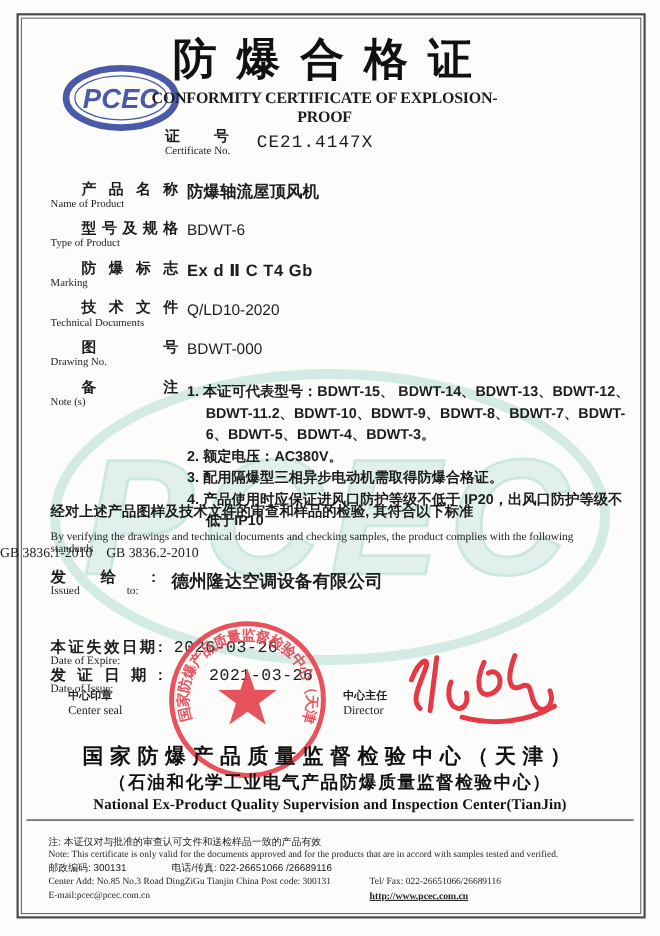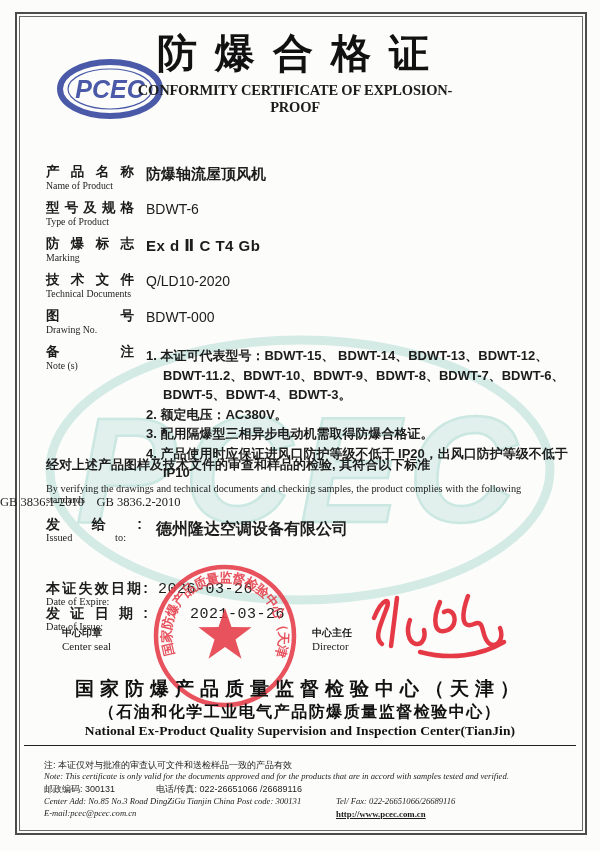--- a/index.html
+++ b/index.html
@@ -26,21 +26,21 @@
     font-size:14.5px; letter-spacing:-0.2px; }
 
   .certno { position:absolute; left:150px; top:116px; display:flex; align-items:flex-start; }
   .certno .zh { font-weight:bold; font-size:13.5px; width:58px; text-align:justify; text-align-last:justify; line-height:1.2; }
   .certno .en { font-family:"Liberation Serif",serif; font-size:10px; line-height:1.2; white-space:nowrap; }
   .certno .val { margin-left:24px; padding-top:5px; font-family:"Liberation Mono","DejaVu Sans Mono",monospace; font-size:16px; letter-spacing:1px; }
 
   .fields { position:absolute; left:46px; top:164px; right:26px; }
   .frow { display:flex; margin-bottom:5px; min-height:31px; }
   .flabel { flex:0 0 92px; }
-  .flabel .zh { font-weight:bold; font-size:13.5px; width:88px; text-align:justify; text-align-last:justify; line-height:1.15; }
+  .flabel .zh { font-weight:bold; font-size:13.5px; width:88px; text-align:justify; text-align-last:justify; line-height:1.15;margin-left:28px; }
   .flabel .en { font-family:"Liberation Serif",serif; font-size:9.8px; line-height:1.2; white-space:nowrap; }
   .fval { margin-left:8px; font-size:14px; padding-top:1px; }
   .fval.cnval { font-size:15px; font-weight:600; }
   .fval.marking { font-weight:800; font-size:15px; letter-spacing:.5px; }
 
   .notes { margin-left:8px; width:428px; font-size:13px; line-height:1.5; font-weight:600; padding-top:2px; }
   .notes div { text-indent:-17px; padding-left:17px; }
 
   .statement { position:absolute; left:46px; top:456px; width:516px; }
   .statement .zh { font-weight:bold; font-size:13px; }
@@ -72,21 +72,21 @@
   .signature { position:absolute; left:362px; top:586px; }
 
   .org { position:absolute; left:0; top:676px; width:600px; text-align:center;
     font-family:"Liberation Serif","DejaVu Serif",serif; font-weight:bold; color:#111; }
   .org .l1 { font-size:19px; letter-spacing:6px; line-height:1.35; }
   .org .l2 { font-size:16px; letter-spacing:1.5px; line-height:1.3; }
   .org .l3 { font-size:13.5px; letter-spacing:.1px; line-height:1.3; }
   .rule { position:absolute; left:24px; top:745px; width:552px; border-top:1.6px solid #222; }
 
   .footer { position:absolute; left:44px; top:759px; width:530px; font-size:9px; line-height:1.38; }
-  .footer .en { font-family:"Liberation Serif",serif; font-size:8.6px;font-style:italic; }
+  .footer .en { font-family:"Liberation Serif",serif; font-size:8.6px; }
   .footer .cols { display:flex; }
   .footer .lcol { flex:0 0 292px; }
   .footer .mid { flex:0 0 112px; }
   .footer .site { font-family:"Liberation Serif",serif; font-weight:bold; text-decoration:underline; font-size:8.8px; }
 </style>
 </head>
 <body>
 
 <div class="page">
 
@@ -102,20 +102,27 @@
 
     <svg class="logo" width="112" height="66" viewBox="0 0 112 66">
       <ellipse cx="56" cy="33" rx="50" ry="27" fill="none" stroke="#4a5aa8" stroke-width="6"></ellipse>
       <ellipse cx="56" cy="33" rx="42" ry="20" fill="none" stroke="#4a5aa8" stroke-width="1.2"></ellipse>
       <text x="56" y="42" text-anchor="middle" font-family="Liberation Sans, sans-serif" font-style="italic" font-weight="bold" font-size="25" fill="#4a5aa8">PCEC</text>
     </svg>
 
     <div class="title">防爆合格证</div>
     <div class="subtitle">CONFORMITY CERTIFICATE OF EXPLOSION-PROOF</div>
 
+    <div class="certno">
+      <div class="lbl">
+        <div class="zh">证号</div>
+        <div class="en">Certificate No.</div>
+      </div>
+      <div class="val">CE21.4147X</div>
+    </div>
 
     <div class="fields">
       <div class="frow">
         <div class="flabel">
             <div class="zh">产品名称</div>
           <div class="en">Name of Product</div>
           </div>
         <div class="fval cnval">防爆轴流屋顶风机</div>
       </div>
       <div class="frow">

